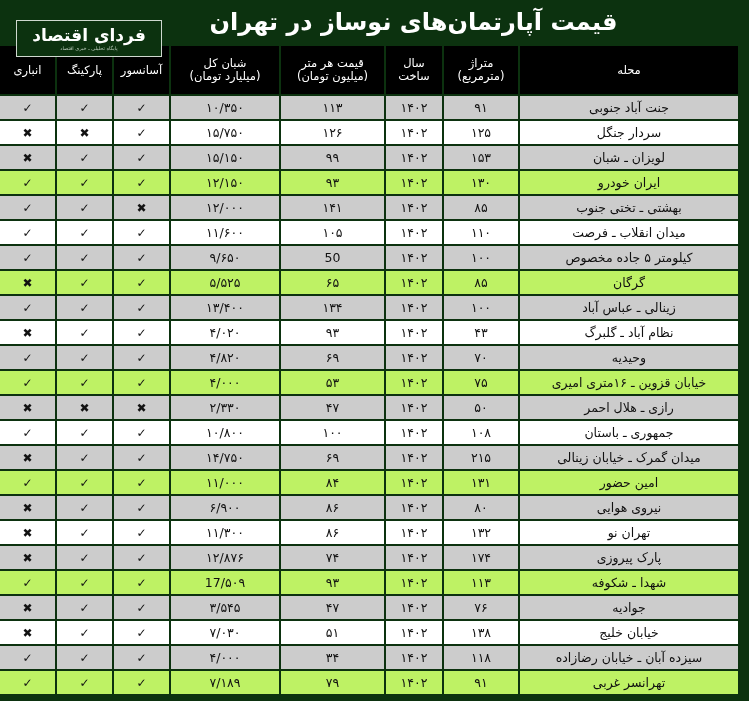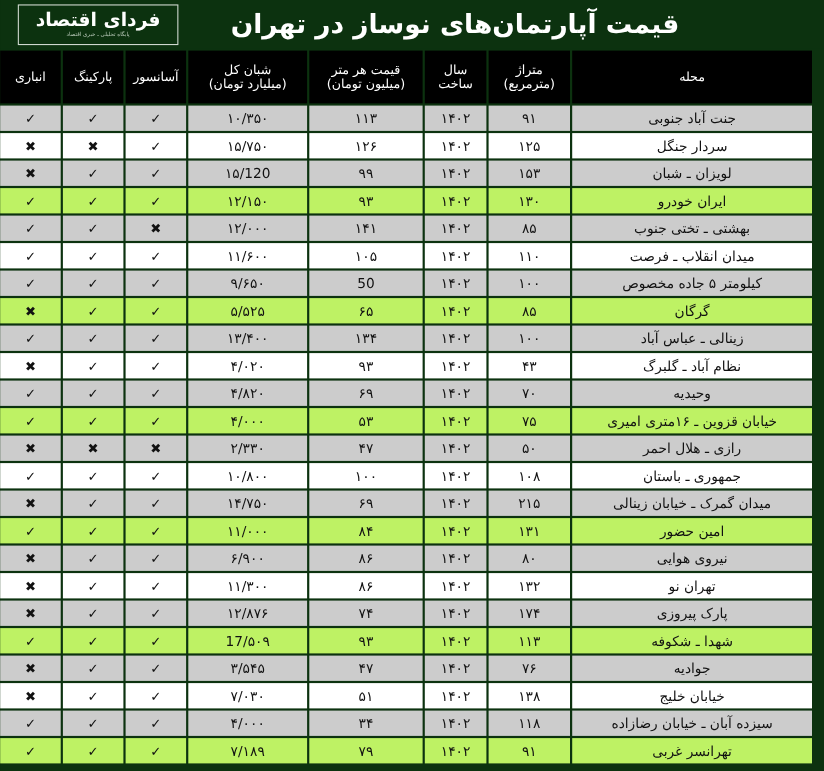--- a/index.html
+++ b/index.html
@@ -47,21 +47,21 @@
     padding-right: 10px;
     padding-left: 88px;
     line-height: 44px;
     white-space: nowrap;
     overflow: hidden;
   }
 
   .logo-box {
     position: absolute;
     left: 16px;
-    top: 4px;
+    top: 20px;
     width: 146px;
     height: 37px;
     border: 1px solid #cfd8cf;
     background: #0c320f;
     display: flex;
     flex-direction: column;
     align-items: center;
     justify-content: center;
     box-sizing: border-box;
   }
@@ -221,21 +221,21 @@
             <td class="c-num">۱۵/۷۵۰</td>
             <td class="c-flag"><span class="mark-yes"></span></td>
             <td class="c-flag"><span class="mark-no"></span></td>
             <td class="c-flag"><span class="mark-no"></span></td>
           </tr>
           <tr class="stripe-a">
             <td class="c-name">لویزان ـ شبان</td>
             <td class="c-num">۱۵۳</td>
             <td class="c-num">۱۴۰۲</td>
             <td class="c-num">۹۹</td>
-            <td class="c-num">۱۵/120</td>
+            <td class="c-num">۱۵/۱۵۰</td>
             <td class="c-flag"><span class="mark-yes"></span></td>
             <td class="c-flag"><span class="mark-yes"></span></td>
             <td class="c-flag"><span class="mark-no"></span></td>
           </tr>
           <tr class="stripe-c">
             <td class="c-name">ایران خودرو</td>
             <td class="c-num">۱۳۰</td>
             <td class="c-num">۱۴۰۲</td>
             <td class="c-num">۹۳</td>
             <td class="c-num">۱۲/۱۵۰</td>

